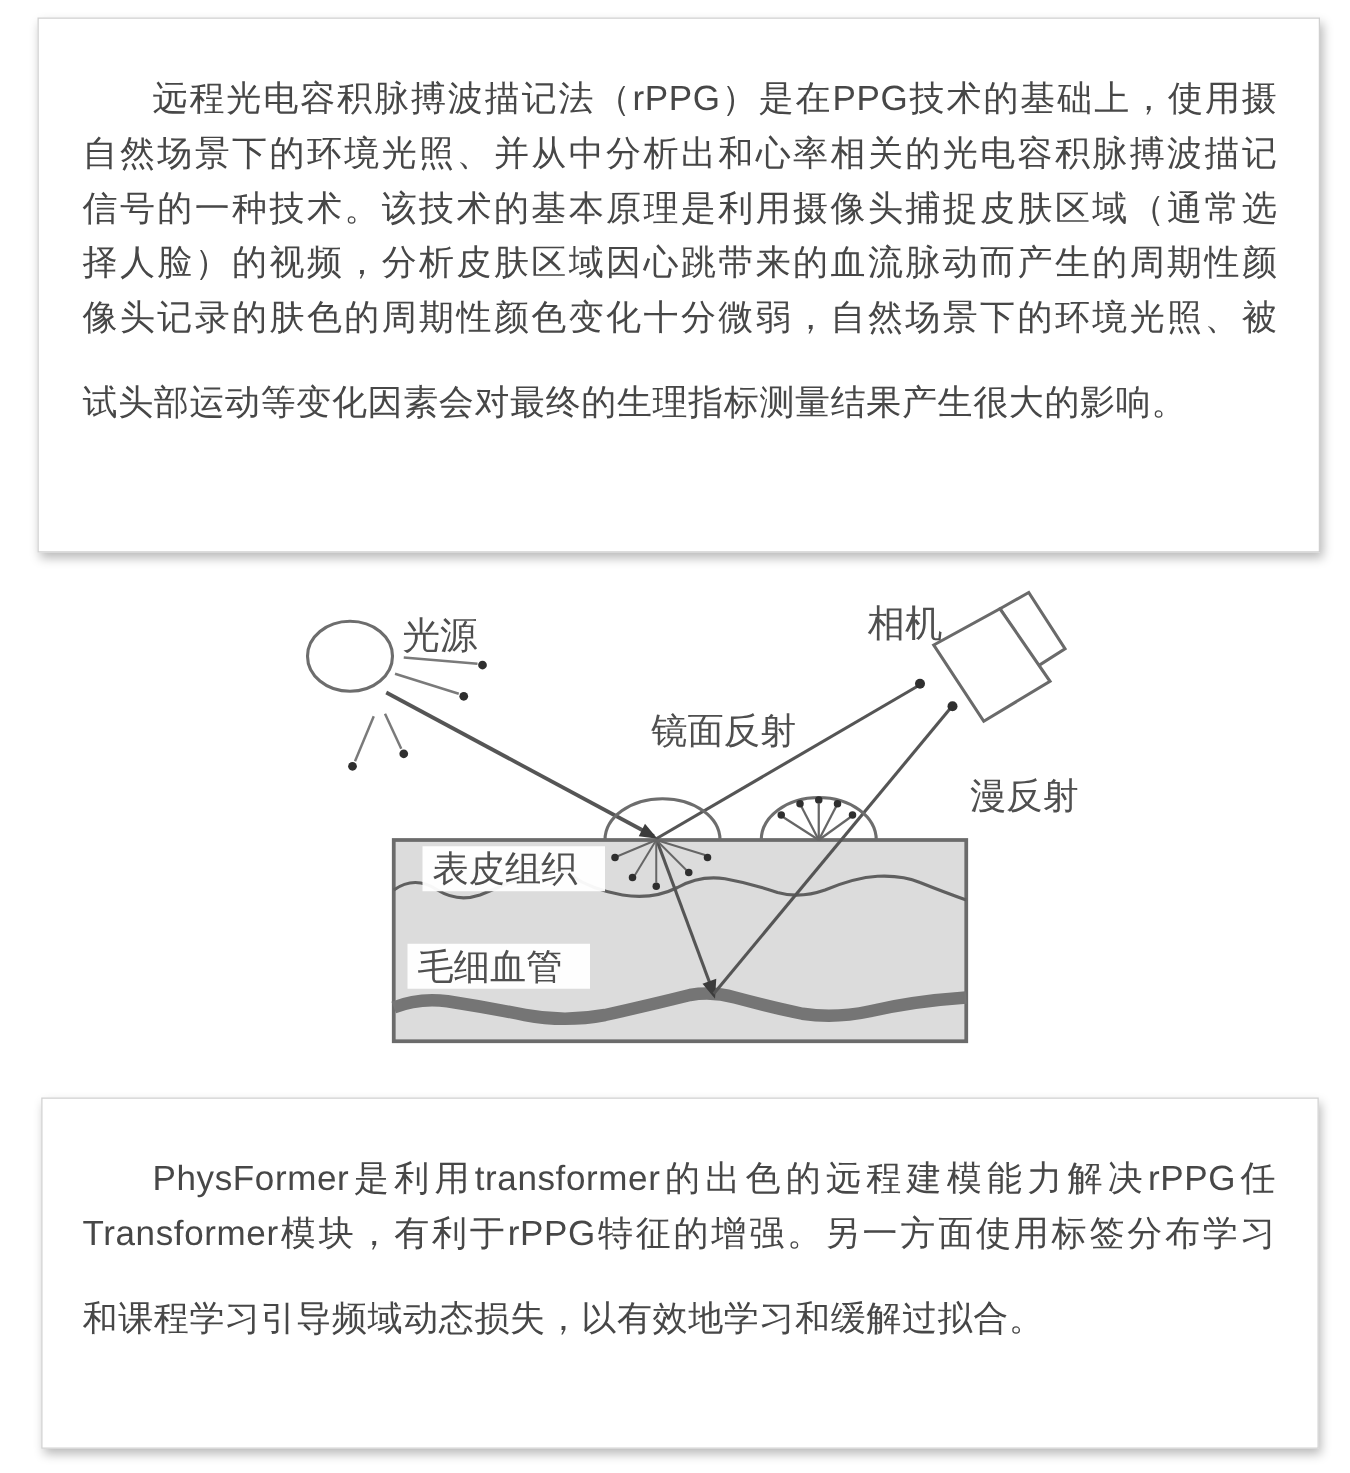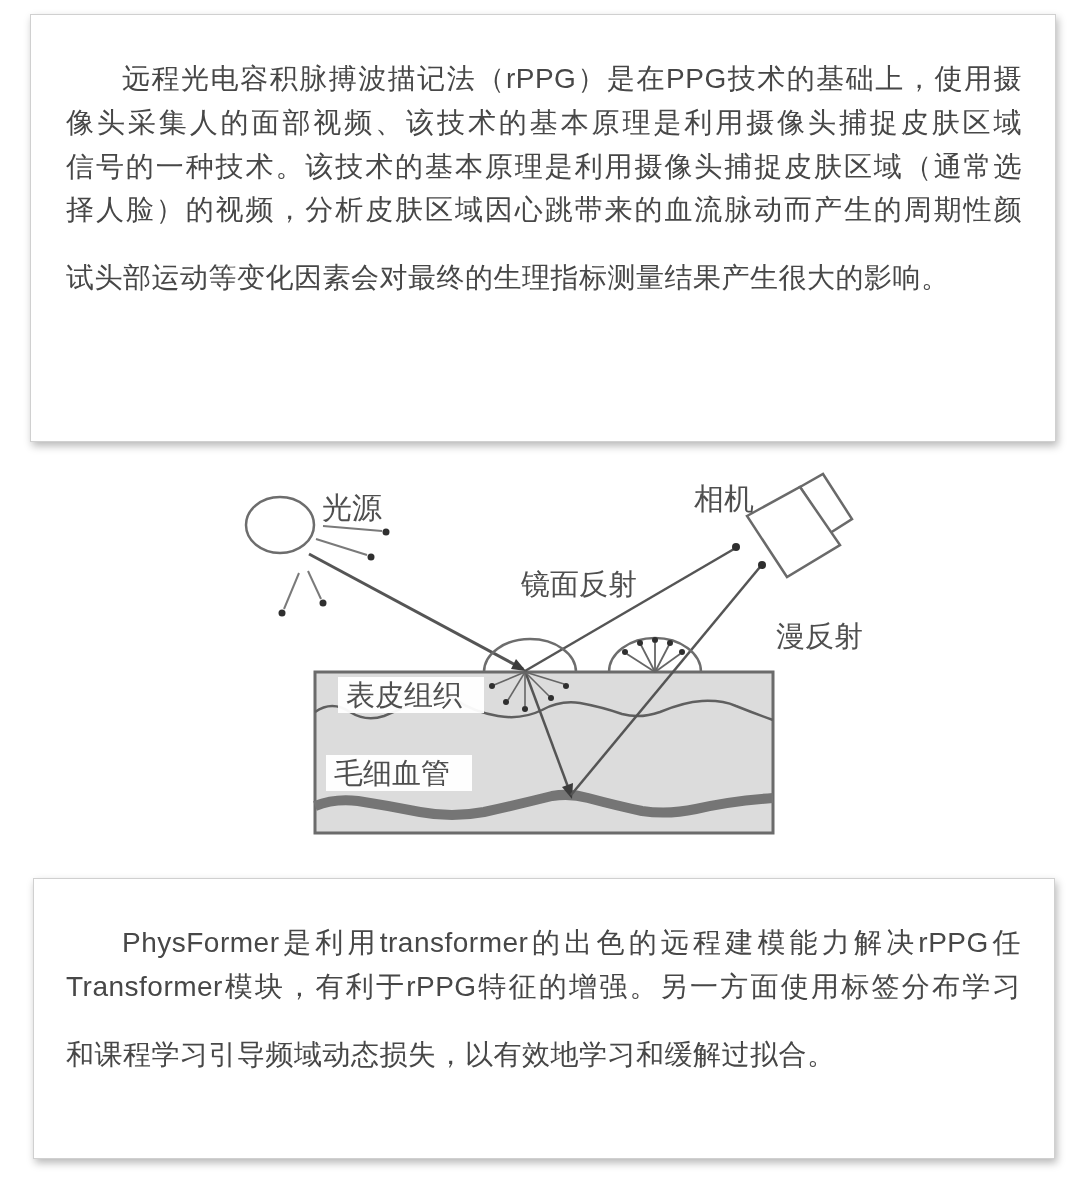--- a/index.html
+++ b/index.html
@@ -24,23 +24,24 @@
   .tline.first{text-indent:2em;}
   .tline.last{text-align-last:left;margin-top:24px;}
   #diagram{position:absolute;left:230px;top:455px;width:660px;height:410px;}
   svg text{fill:#4f4f4f;font-family:"Liberation Sans","DejaVu Sans",sans-serif;}
 </style>
 </head>
 <body>
 
 <div id="intro-card" class="card">
   <div class="tline first">远程光电容积脉搏波描记法（rPPG）是在PPG技术的基础上，使用摄</div>
-  <div class="tline">像头采集人的面部视频、该技术的基本原理是利用摄像头捕捉皮肤区域</div>
+  <div class="tline">自然场景下的环境光照、并从中分析出和心率相关的光电容积脉搏波描记</div>
   <div class="tline">信号的一种技术。该技术的基本原理是利用摄像头捕捉皮肤区域（通常选</div>
   <div class="tline">择人脸）的视频，分析皮肤区域因心跳带来的血流脉动而产生的周期性颜</div>
+  <div class="tline">像头记录的肤色的周期性颜色变化十分微弱，自然场景下的环境光照、被</div>
   <div class="tline last">试头部运动等变化因素会对最终的生理指标测量结果产生很大的影响。</div>
 </div>
 
 <svg id="diagram" viewBox="230 455 660 410">
 
   <rect x="315" y="672" width="458" height="161" fill="#dcdcdc" stroke="#6b6b6b" stroke-width="3"></rect>
 
   <path d="M315,712 Q332,700 350,712 Q366,722 384,716 Q404,708 420,700 Q440,690 456,700 Q474,712 498,716 Q522,720 542,710 Q560,700 580,703 Q602,707 622,714 Q640,719 660,712 Q684,702 702,701 Q722,700 736,706 Q756,714 773,720" fill="none" stroke="#5f5f5f" stroke-width="2.5"></path>
 
   <path d="M315,806 Q335,798 358,801 Q390,806 420,812 Q452,818 484,812 Q520,804 552,796 Q570,793 588,798 Q618,806 642,811 Q668,815 696,809 Q730,801 773,798" fill="none" stroke="#757575" stroke-width="10"></path>

